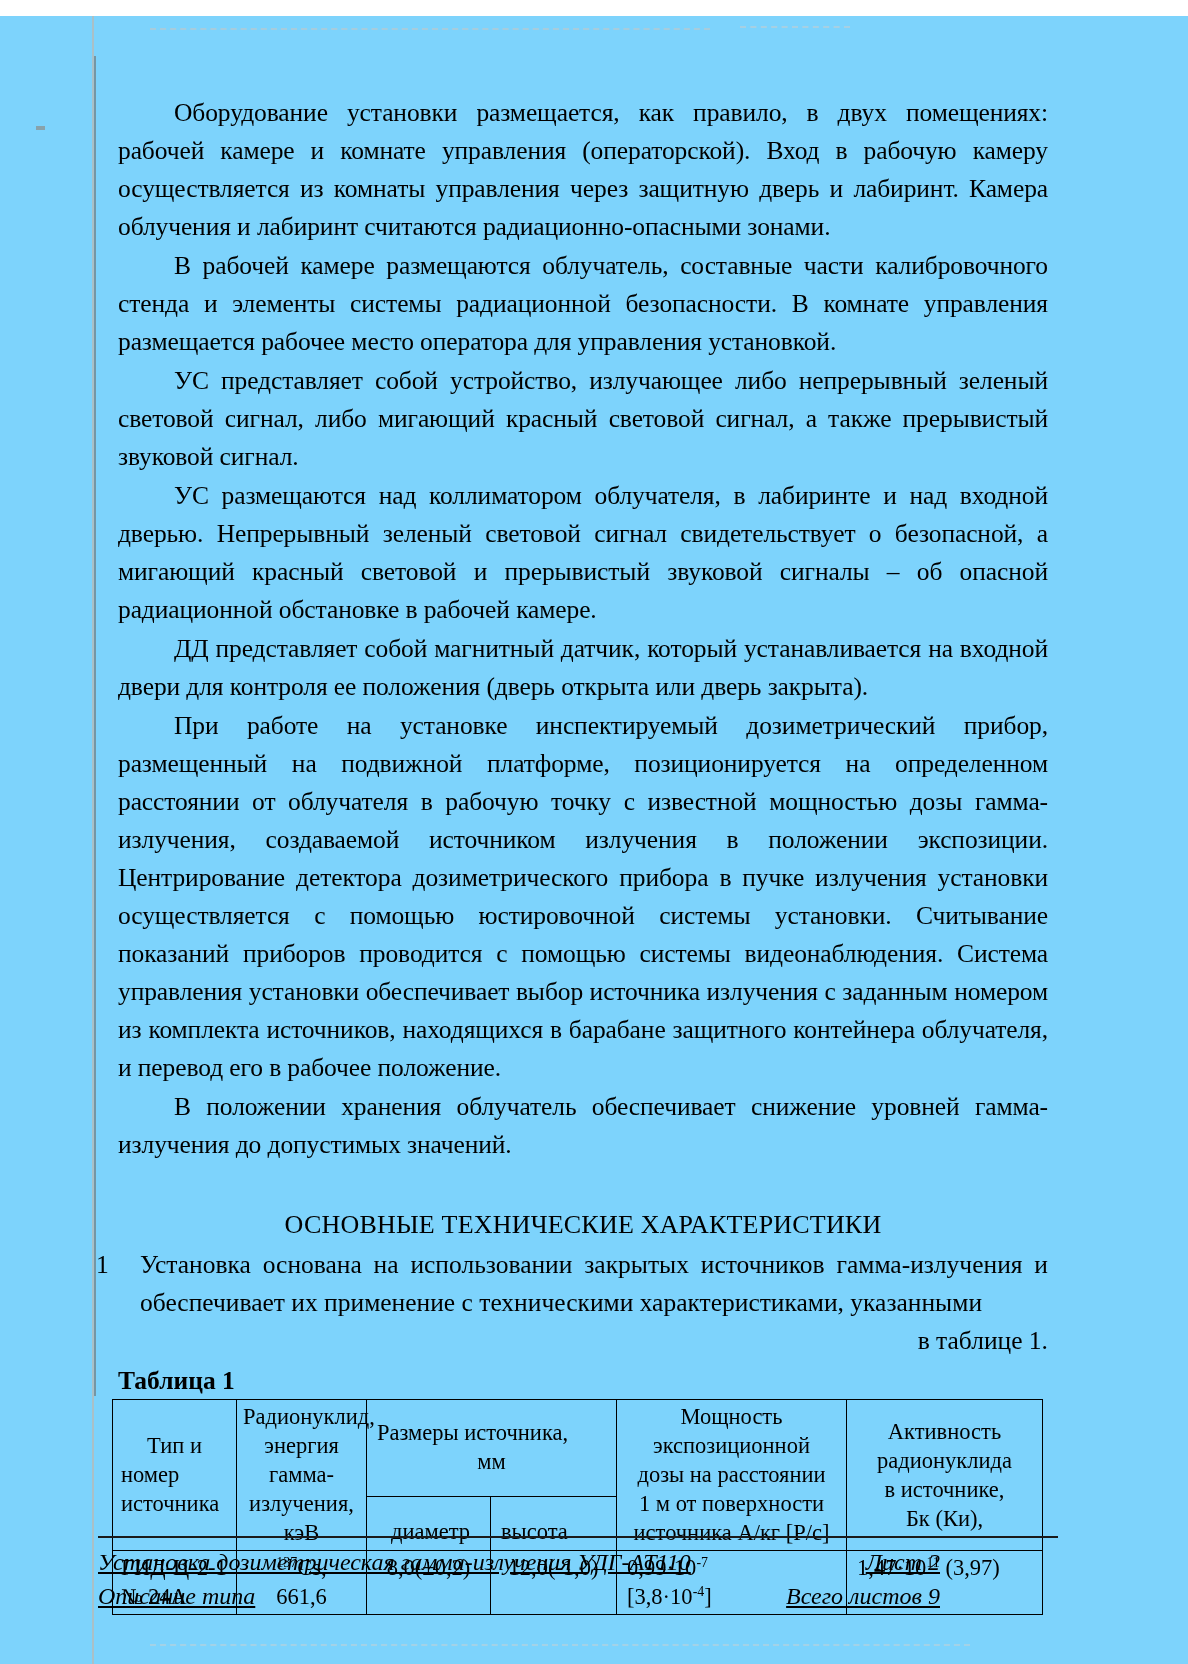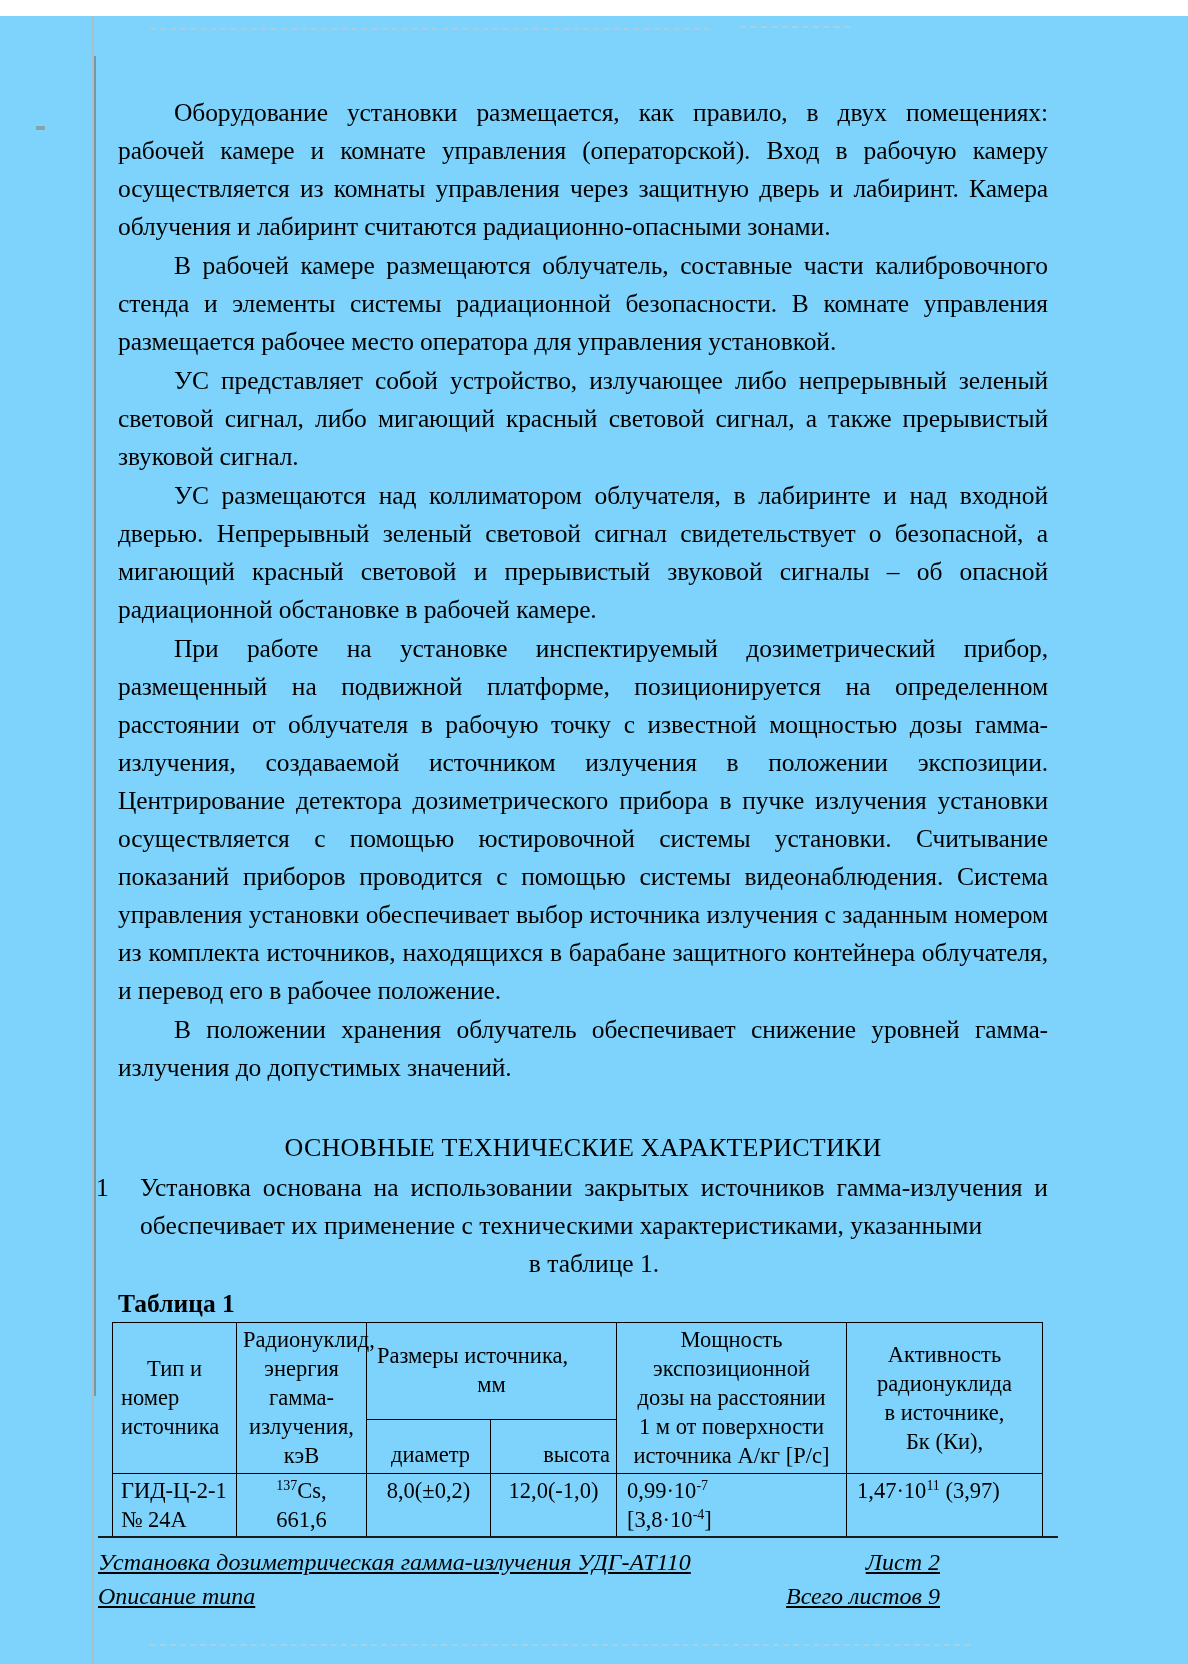--- a/index.html
+++ b/index.html
@@ -111,21 +111,21 @@
   }
   .numbered .num {
     width: 44px;
     flex: 0 0 44px;
     margin-left: -22px;
   }
   .numbered .num-body {
     flex: 1 1 auto;
     text-align: justify;
   }
-  .numbered .num-body .tail { text-align: center; }
+  .numbered .num-body .tail { text-align: right; }
 
   .table-caption {
     margin: 6px 0 3px 0;
     font-size: 25.5px;
     line-height: 30px;
     font-weight: bold;
   }
 
   table.spec {
     border-collapse: collapse;
@@ -202,20 +202,21 @@
   <div class="margin-rule-dark"></div>
   <div class="scan-dot"></div>
   <div class="scan-bottom-rule"></div>
 
   <div class="content">
 
     <p class="body">Оборудование установки размещается, как правило, в двух помещениях: рабочей камере и комнате управления (операторской). Вход в рабочую камеру осуществляется из комнаты управления через защитную дверь и лабиринт. Камера облучения и лабиринт считаются радиационно-опасными зонами.</p>
     <p class="body">В рабочей камере размещаются облучатель, составные части калибровочного стенда и элементы системы радиационной безопасности. В комнате управления размещается рабочее место оператора для управления установкой.</p>
     <p class="body">УС представляет собой устройство, излучающее либо непрерывный зеленый световой сигнал, либо мигающий красный световой сигнал, а также прерывистый звуковой сигнал.</p>
     <p class="body">УС размещаются  над коллиматором облучателя, в лабиринте и над входной дверью. Непрерывный зеленый световой сигнал свидетельствует о безопасной, а мигающий красный световой и прерывистый звуковой сигналы – об опасной радиационной обстановке в рабочей камере.</p>
+    <p class="body">ДД представляет собой магнитный датчик, который устанавливается на входной двери для контроля ее положения (дверь открыта или дверь закрыта).</p>
     <p class="body">При работе на установке инспектируемый дозиметрический прибор, размещенный на подвижной платформе, позиционируется на определенном расстоянии от облучателя в рабочую точку с известной мощностью дозы гамма-излучения, создаваемой источником излучения в положении экспозиции. Центрирование детектора дозиметрического прибора в пучке излучения установки осуществляется с помощью юстировочной системы установки. Считывание показаний приборов проводится с помощью системы видеонаблюдения. Система управления установки обеспечивает выбор источника излучения с заданным номером из комплекта источников, находящихся в барабане защитного контейнера облучателя, и перевод его в рабочее положение.</p>
     <p class="body">В положении хранения облучатель обеспечивает снижение уровней гамма-излучения до допустимых значений.</p>
 
     <h1 class="section-title">ОСНОВНЫЕ ТЕХНИЧЕСКИЕ ХАРАКТЕРИСТИКИ</h1>
 
     <div class="numbered">
       <div class="num">1</div>
       <div class="num-body">
         <span>Установка основана на использовании закрытых источников гамма-излучения и обеспечивает их применение с техническими характеристиками, указанными</span>
         <div class="tail">в таблице 1.</div>
@@ -263,21 +264,21 @@
             <span class="cell-l1">радионуклида</span>
             <span class="cell-l1">в источнике,</span>
             <span class="cell-l1">Бк (Ки),</span>
           </th>
         </tr>
         <tr>
           <th style="vertical-align:bottom;padding-bottom:4px">
             <span style="display:block;text-align:center;padding-left:4px">диаметр</span>
           </th>
           <th style="vertical-align:bottom;padding-bottom:4px">
-            <span style="display:block;text-align:right;padding-left:4px">высота</span>
+            <span style="display:block;text-align:left;padding-left:4px">высота</span>
           </th>
         </tr>
       </thead>
       <tbody>
 
         <tr>
           <td class="left">
             <span class="cell-l1">ГИД-Ц-2-1</span>
             <span class="cell-l2">№ 24А</span>
           </td>

